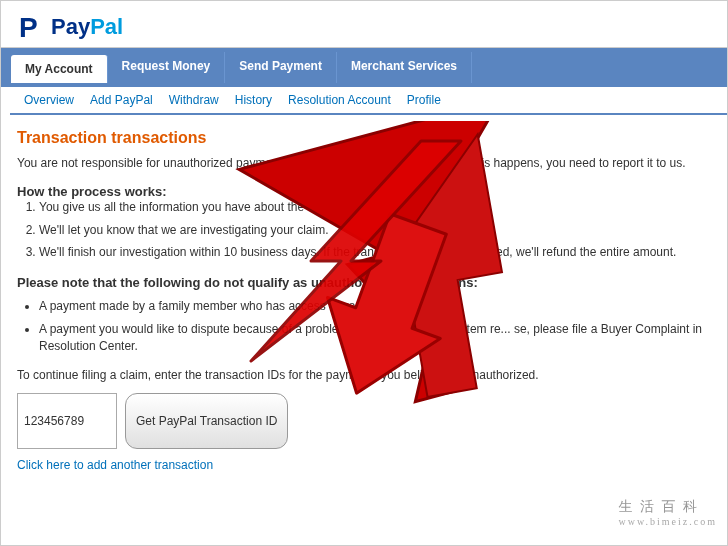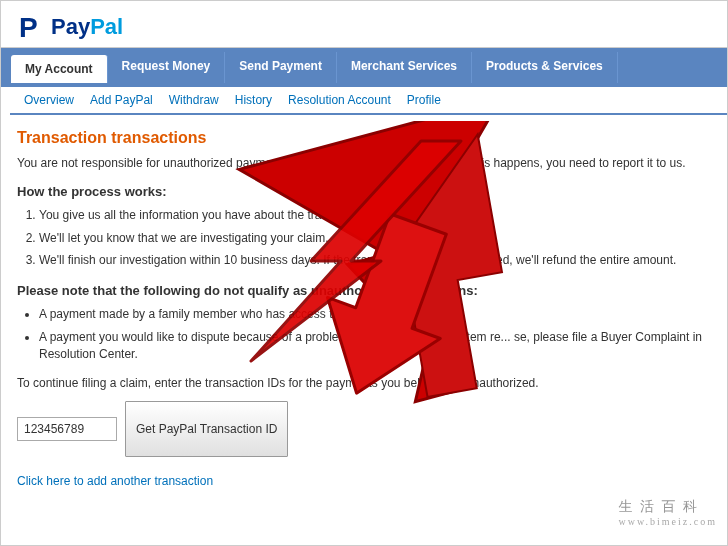--- a/index.html
+++ b/index.html
@@ -100,21 +100,21 @@
     .intro-text {
       font-size: 12px;
       color: #333;
       margin-bottom: 12px;
       line-height: 1.4;
     }
     .section-heading {
       font-size: 13px;
       font-weight: bold;
       color: #333;
-      margin-bottom: 8px;
+      margin-bottom: 0;
     }
     .process-list {
       list-style: decimal;
       margin-left: 22px;
       margin-bottom: 14px;
     }
     .process-list li {
       font-size: 12px;
       color: #333;
       margin-bottom: 6px;
@@ -138,39 +138,38 @@
       line-height: 1.4;
     }
     .continue-text {
       font-size: 12px;
       color: #333;
       margin-bottom: 10px;
       line-height: 1.4;
     }
     .transaction-row {
       display: flex;
-      align-items: center;
       gap: 8px;
-      margin-bottom: 16px;
+      margin-bottom: 8px;
     }
     .transaction-input {
       border: 1px solid #aaa;
       padding: 4px 6px;
       font-size: 12px;
       width: 100px;
       color: #333;
     }
     .transaction-btn {
       background: linear-gradient(to bottom, #fff 0%, #e0e0e0 100%);
       border: 1px solid #999;
       padding: 20px 10px;
       font-size: 12px;
       color: #333;
       cursor: pointer;
-      border-radius: 1px;
+      border-radius: 12px;
     }
     .add-link {
       font-size: 12px;
       color: #0070ba;
       cursor: pointer;
       text-decoration: none;
     }
 
     
     .arrow-overlay {
@@ -216,21 +215,20 @@
         <span>Pay</span><span>Pal</span>
       </div>
     </div>
   </div>
 
   <div class="nav-tabs">
     <div class="nav-tab active">My Account</div>
     <div class="nav-tab">Request Money</div>
     <div class="nav-tab">Send Payment</div>
     <div class="nav-tab">Merchant Services</div>
-    <div class="nav-tab">Products &amp; Services</div>
   </div>
 
   <div class="sub-nav">
     <a class="sub-nav-item">Overview</a>
     <a class="sub-nav-item">Add PayPal</a>
     <a class="sub-nav-item">Withdraw</a>
     <a class="sub-nav-item">History</a>
     <a class="sub-nav-item">Resolution Account</a>
     <a class="sub-nav-item">Profile</a>
   </div>

